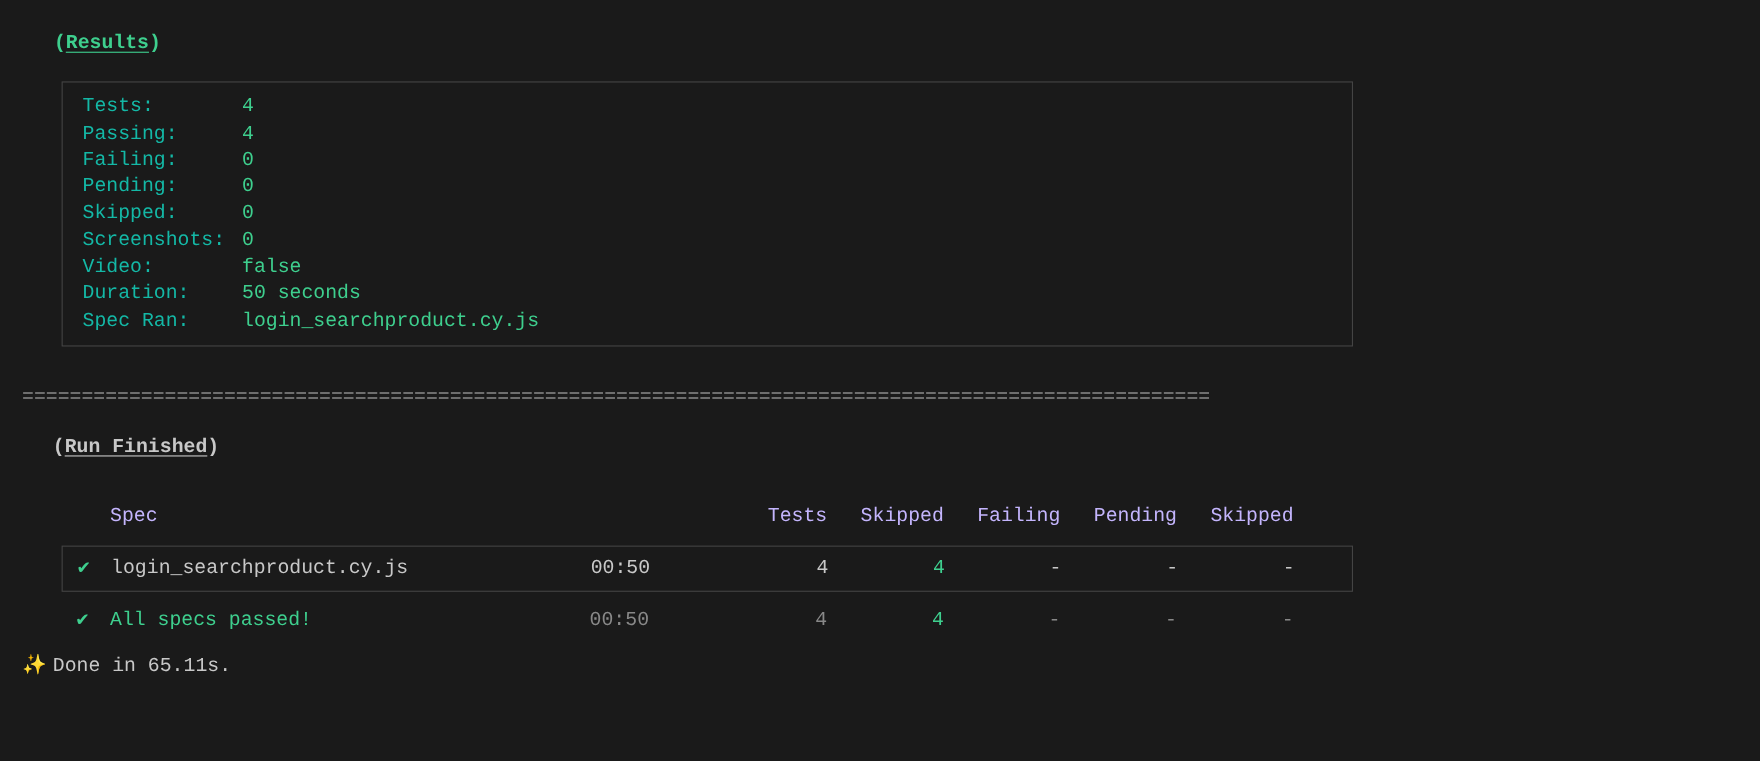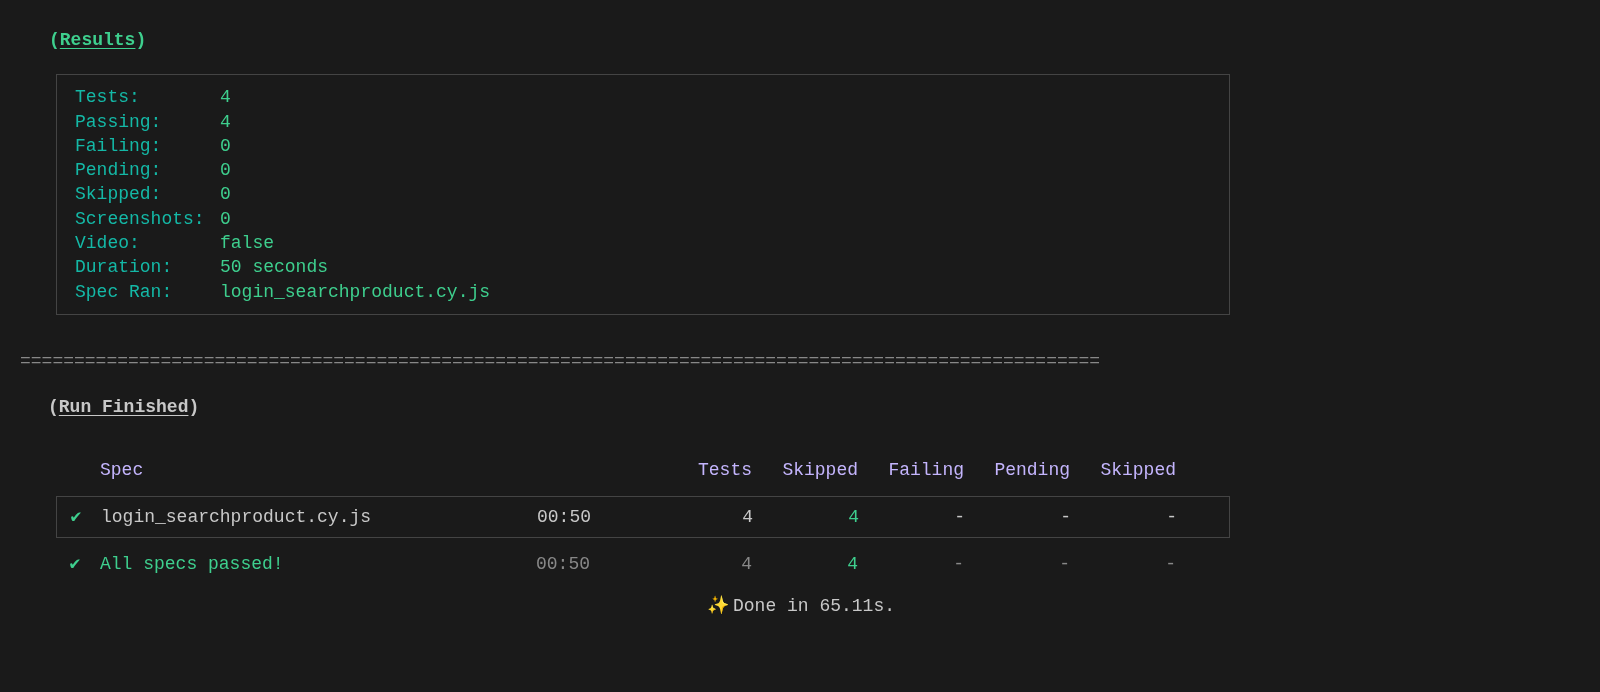--- a/index.html
+++ b/index.html
@@ -81,21 +81,20 @@
       color: #3ecf8e;
     }
     .total-row .check { color: #3ecf8e; }
     .total-row .col-time { color: #888; }
     .total-row .col-tests { color: #888; }
     .total-row .passing-val { color: #3ecf8e; }
     .total-row .dash { color: #888; }
     .done-line {
       margin-top: 10px;
       color: #c8c8c8;
-      text-align: center;
     }
     .sparkle { display: inline-block; width: 28px; }
   </style>
 </head>
 <body>
 
 <div class="section-header">
   <span class="paren">(</span><span class="title">Results</span><span class="paren">)</span>
 </div>
 

